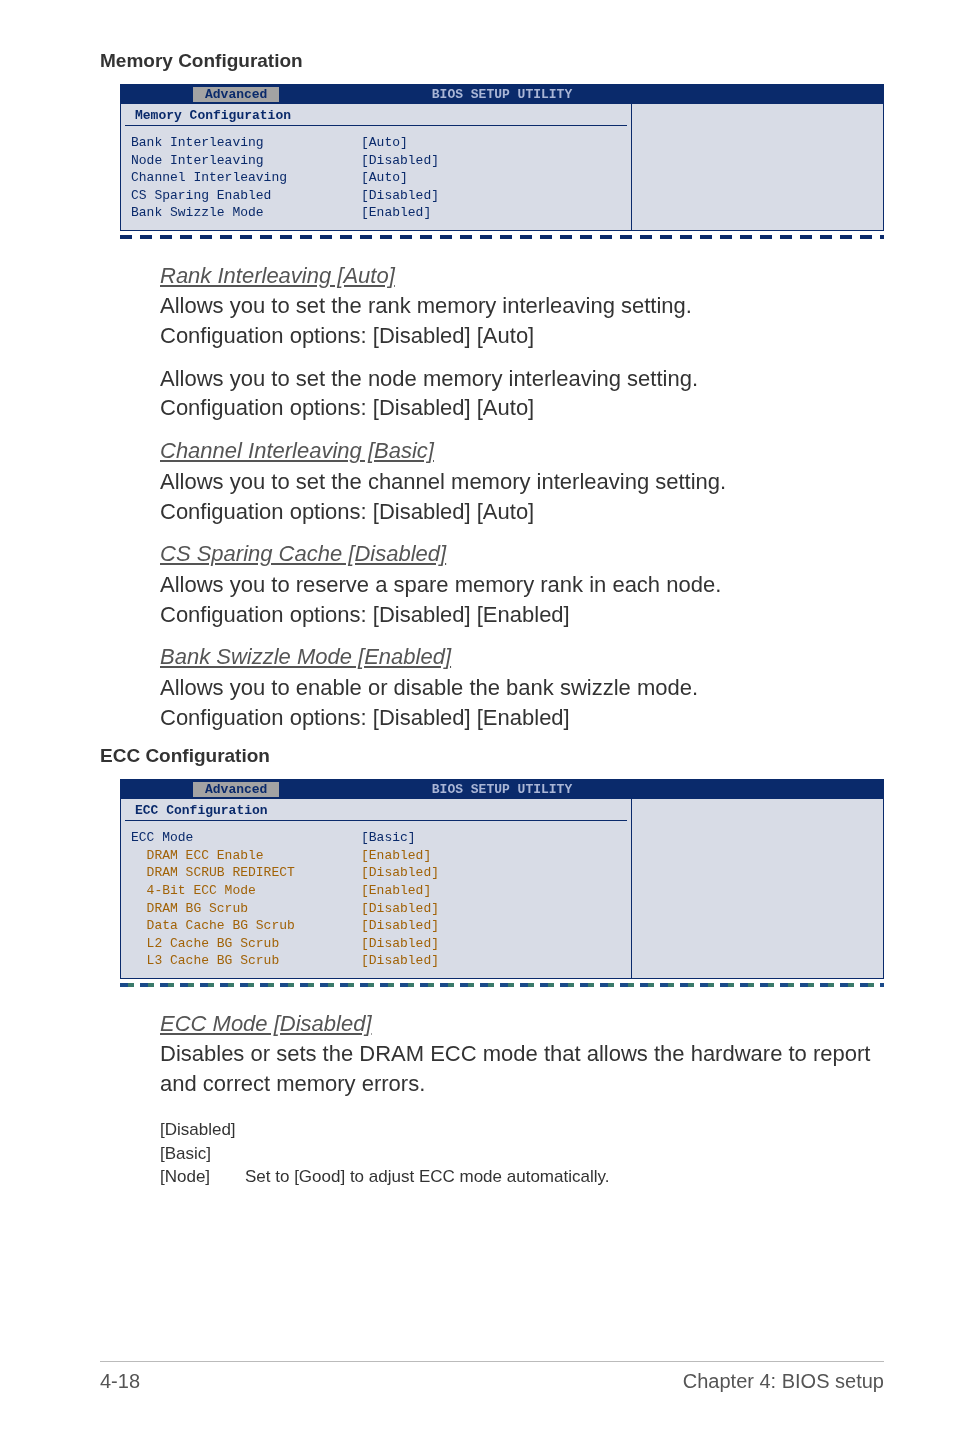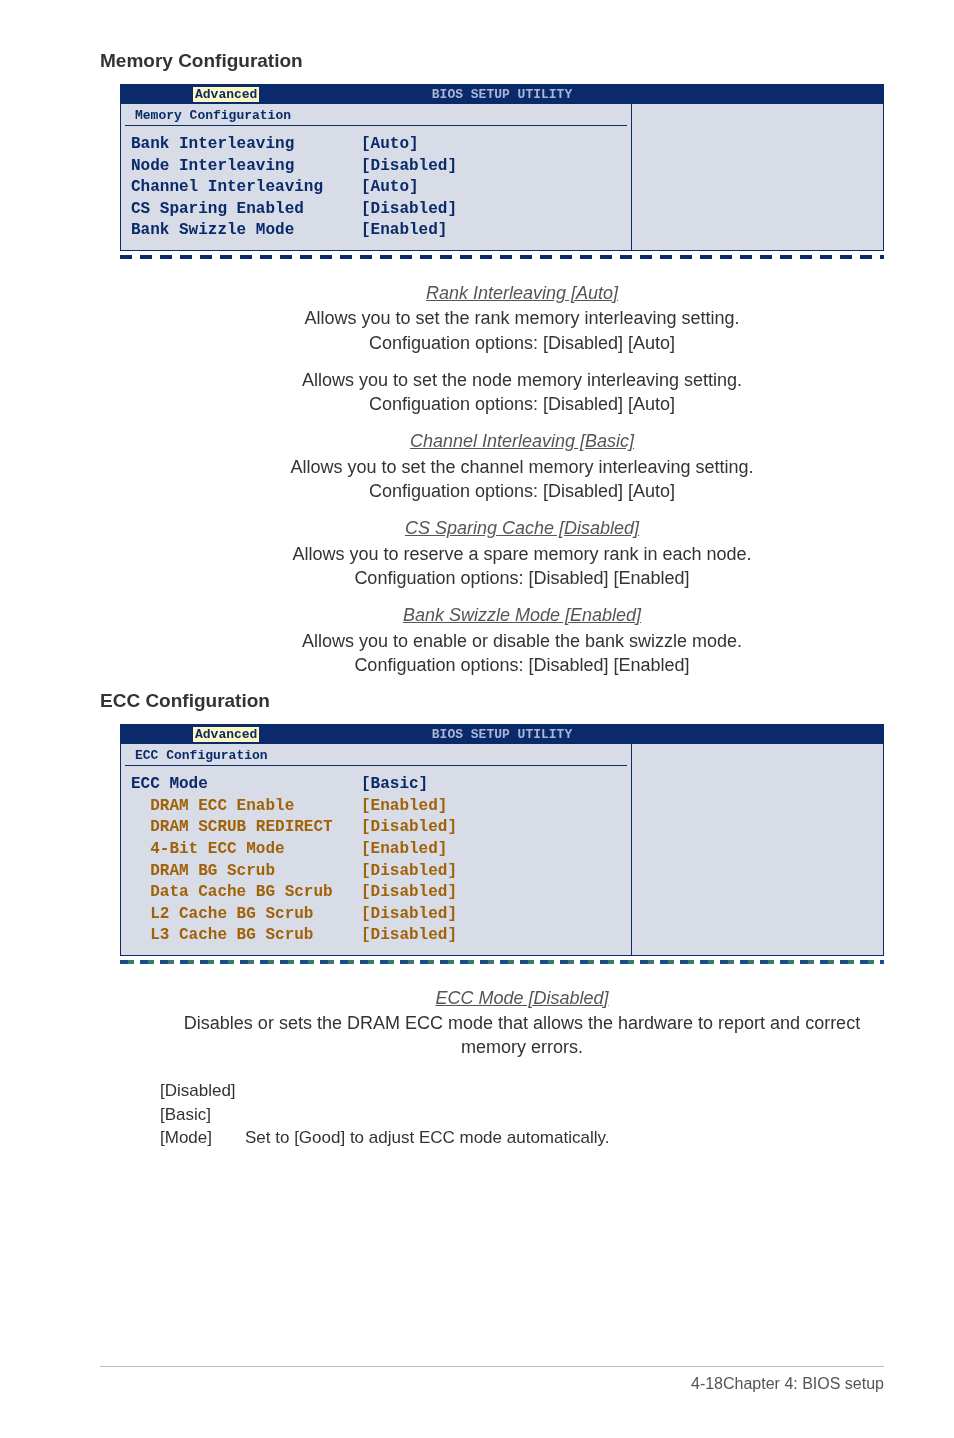--- a/index.html
+++ b/index.html
@@ -37,26 +37,26 @@
     position: relative;
     height: 19px;
   }
   .title-text {
     display: inline-block;
   }
   .tab-label {
     position: absolute;
     left: 72px;
     top: 2px;
-    background: #fef9c3;
+    background: #a3a3a3;
     color: #0a2a6b;
     font-family: "Courier New", monospace;
     font-size: 13px;
     font-weight: bold;
-    padding: 0 2px;
+    padding: 0 12px;
   }
   .bios-body {
     display: flex;
     background: #d8dce6;
   }
   .bios-left {
     flex: 0 0 67%;
     border: 1px solid #0a2a6b;
     border-top: none;
     border-left: none;
@@ -71,22 +71,22 @@
     font-family: "Courier New", monospace;
     font-size: 13px;
     font-weight: bold;
     color: #0a2a6b;
     padding: 4px 10px 2px 10px;
     border-bottom: 1px solid #0a2a6b;
     margin: 0 4px 2px 4px;
   }
   .bios-content {
     font-family: "Courier New", monospace;
-    font-size: 16px;
-    font-weight: bold;
+    font-size: 13px;
+    font-weight: normal;
     padding: 6px 10px 8px 10px;
   }
   .bios-row {
     display: flex;
     line-height: 1.35;
   }
   .bios-key {
     flex: 0 0 230px;
   }
   .blue-text { color: #0a2a6b; }
@@ -108,24 +108,23 @@
     background-image: repeating-linear-gradient(
       to right,
       #1a4a8a 0, #1a4a8a 8px,
       #3a7a6a 8px, #3a7a6a 14px,
       transparent 14px, transparent 20px
     );
   }
   .body-block {
     margin-left: 60px;
     margin-bottom: 13px;
-    font-size: 18px;
+    font-size: 22px;
     line-height: 1.35;
     color: #333;
-    text-align: center;
   }
   .item-title {
     font-style: italic;
     text-decoration: underline;
     color: #555;
     display: block;
     margin-bottom: 1px;
   }
   .opt-row {
     display: flex;
@@ -136,22 +135,22 @@
   }
   .opt-key { flex: 0 0 85px; }
   .footer {
     position: absolute;
     bottom: 45px;
     left: 100px;
     right: 70px;
     border-top: 1px solid #bbb;
     padding-top: 8px;
     display: flex;
-    justify-content: flex-end;
-    font-size: 16px;
+    justify-content: space-between;
+    font-size: 20px;
     color: #555;
   }
 </style>
 </head>
 <body>
 
 <div class="section-title">Memory Configuration</div>
 
 <div class="bios-box">
   <div class="bios-header">
@@ -274,21 +273,21 @@
   </div>
 <div style="height:6px"></div>
 <div id="ecc-opts">
     <div class="opt-row">
       <div class="opt-key">[Disabled]</div>
     </div>
     <div class="opt-row">
       <div class="opt-key">[Basic]</div>
     </div>
     <div class="opt-row">
-      <div class="opt-key">[Mode]</div>
+      <div class="opt-key">[Node]</div>
       <div>Set to [Good] to adjust ECC mode automatically.</div>
     </div>
   </div>
 
 <div class="footer">
   <span>4-18</span>
   <span>Chapter 4: BIOS setup</span>
 </div>
 
 </body></html>

